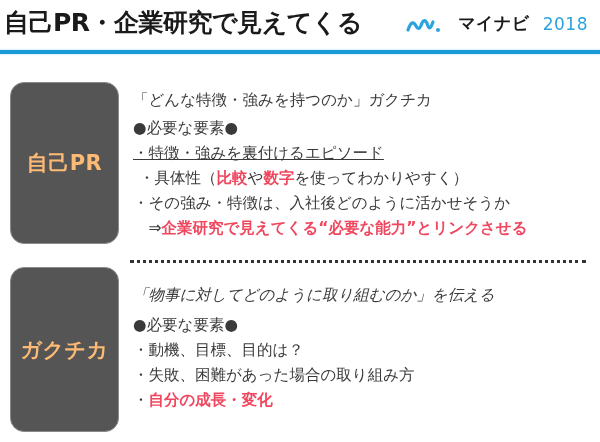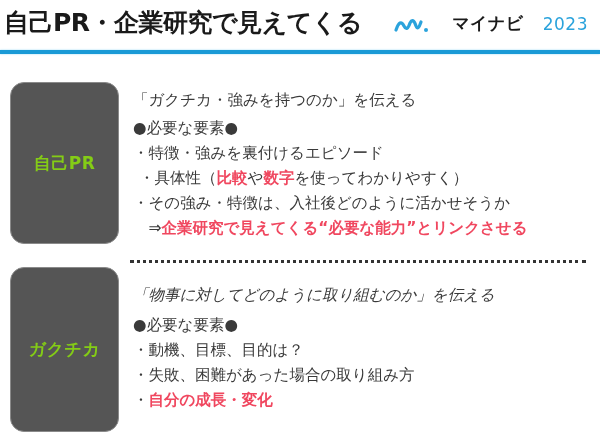--- a/index.html
+++ b/index.html
@@ -6,34 +6,34 @@
   body {
     width: 600px; height: 442px; background: #ffffff; position: relative; overflow: hidden;
     font-family: "DejaVu Sans", "Liberation Sans", sans-serif; color: #333;
   }
   .title {
     position: absolute; left: 4px; top: 6px;
     font-size: 25px; font-weight: bold; color: #1a1a1a; letter-spacing: -0.5px;
     white-space: nowrap;
   }
   .logo {
-    position: absolute; right: 12px; top: 12px; display: flex; align-items: center; gap: 19px;
+    position: absolute; right: 12px; top: 12px; display: flex; align-items: center; gap: 13px;
     white-space: nowrap;
   }
   .logo svg { display: block; }
   .logo .brand { font-size: 17px; font-weight: bold; color: #1a1a1a; letter-spacing: 0.5px; }
   .logo .year { font-size: 17px; color: #2ba3dc; letter-spacing: 0.5px; }
   .rule {
     position: absolute; left: 0; top: 50px; width: 600px; height: 4px;
     background: #1a9ad6; box-shadow: 0 0 2px #8fd3f4;
   }
   .tag {
     position: absolute; left: 10px; width: 107px; background: #555555; border-radius: 14px;
-    border: 1px solid #8a8a8a; color: #84cc16; display: flex; align-items: center; justify-content: center;
-    font-weight: bold; font-size: 17px; letter-spacing: 0.5px;
+    border: 1px solid #8a8a8a; color: #fdba74; display: flex; align-items: center; justify-content: center;
+    font-weight: bold; font-size: 21px; letter-spacing: 0.5px;
   }
   .tag1 { top: 82px; height: 160px; }
   .tag2 { top: 267px; height: 163px; }
   .block { position: absolute; left: 133px; font-size: 15.5px; color: #3a3a3a; white-space: nowrap; }
   .block .line { position: absolute; left: 0; height: 22px; line-height: 22px; }
   .red { color: #f0475f; font-weight: bold; }
   .divider {
     position: absolute; left: 130px; top: 260px; width: 456px; height: 0;
     border-top: 3px dotted #333333;
   }
@@ -44,30 +44,30 @@
 <div class="title">自己PR・企業研究で見えてくる</div>
 
 <div class="logo">
   <span>
     <svg width="40" height="20" viewBox="0 0 40 20">
       <path d="M3 16 Q7 4 11 12 Q14 18 17 9 Q20 3 23 12 Q25 17 28 8" fill="none" stroke="#2ba3dc" stroke-width="3.2" stroke-linecap="round"></path>
       <circle cx="33" cy="16" r="2" fill="#2ba3dc"></circle>
     </svg>
   </span>
   <span class="brand">マイナビ</span>
-  <span class="year">2023</span>
+  <span class="year">2018</span>
 </div>
 
 <div class="rule"></div>
 
 <div class="tag tag1">自己PR</div>
 <div class="block" style="top:89px;">
-  <div class="line" style="top:0px;">「ガクチカ・強みを持つのか」を伝える</div>
+  <div class="line" style="top:0px;">「どんな特徴・強みを持つのか」ガクチカ</div>
   <div class="line" style="top:28px;">●必要な要素●</div>
-  <div class="line" style="top:53px;">
+  <div class="line" style="top:53px;text-decoration:underline;">
     <span>・特徴・強みを裏付けるエピソード</span>
   </div>
   <div class="line" style="top:78px;margin-left:6px;">
     <span>・具体性（</span><span class="red">比較</span><span>や</span><span class="red">数字</span><span>を使ってわかりやすく）</span>
   </div>
   <div class="line" style="top:103px;">
     <span>・その強み・特徴は、入社後どのように活かせそうか</span>
   </div>
   <div class="line" style="top:128px;">
     <span>　⇒</span><span class="red">企業研究で見えてくる“必要な能力”とリンクさせる</span>

